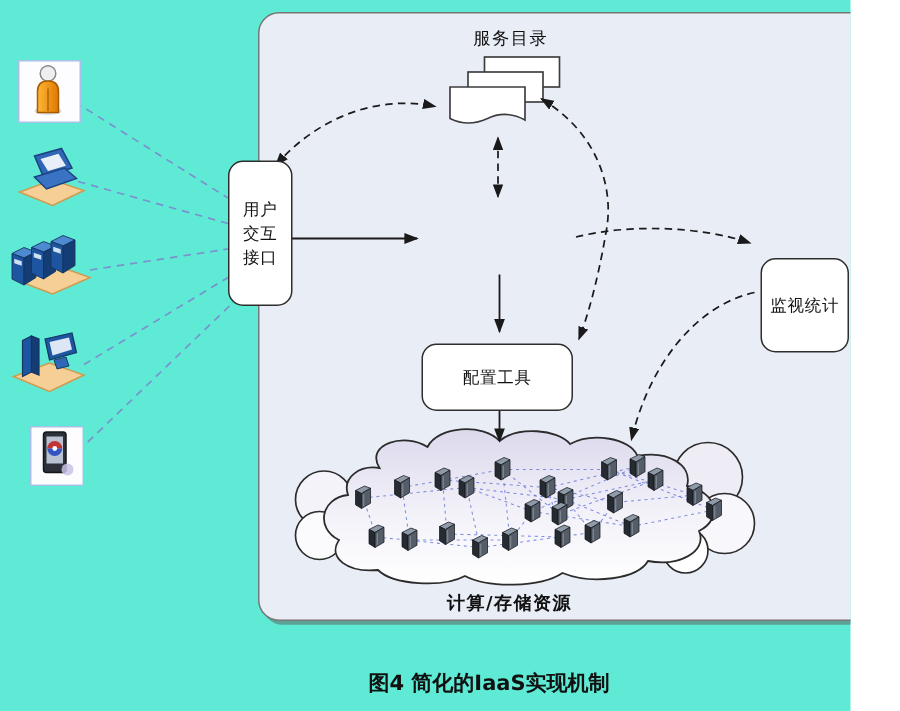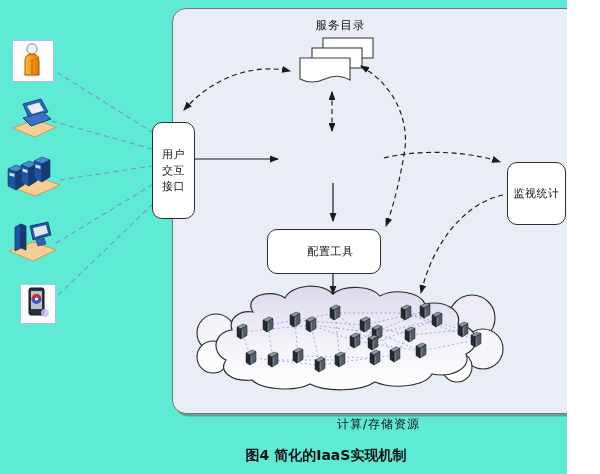--- a/index.html
+++ b/index.html
@@ -6,27 +6,27 @@
   #stage{position:relative;width:567px;height:474px;background:#5eead4;overflow:hidden;
          font-family:"DejaVu Sans",sans-serif;color:#111;}
   #panel{position:absolute;left:172px;top:8px;width:410px;height:404px;
          background:#e9edf6;border:1.2px solid #767676;border-radius:14px;
          box-shadow:2.5px 2.5px 0 rgba(90,90,90,.5);}
   #arrow-layer{position:absolute;left:0;top:0;z-index:3;}
   .node{position:absolute;z-index:4;background:#fff;border:1.4px solid #2e2e2e;
         border-radius:10px;display:flex;flex-direction:column;align-items:center;
         justify-content:center;font-size:11px;line-height:16px;letter-spacing:.5px;
         text-align:center;}
-  #node-ui{left:152px;top:122px;width:41px;height:95px;text-align:right;}
+  #node-ui{left:152px;top:107px;width:41px;height:95px;text-align:right;}
   #node-sys{left:283px;top:137px;width:99px;height:45px;}
-  #node-cfg{left:267px;top:229px;width:99px;height:43px;padding-left:13px;}
-  #node-mon{left:507px;top:162px;width:57px;height:61px;}
+  #node-cfg{left:281px;top:229px;width:99px;height:43px;}
+  #node-mon{left:507px;top:172px;width:57px;height:61px;}
   .flabel{position:absolute;z-index:4;font-size:11.5px;letter-spacing:1px;}
   #lbl-catalog{left:303px;top:18px;width:75px;text-align:center;}
-  #lbl-cloud{left:298px;top:416px;width:122px;text-align:right;font-size:12px;font-weight:400;}
+  #lbl-cloud{left:298px;top:394px;width:122px;text-align:left;font-size:12px;font-weight:700;}
   #caption{position:absolute;left:326px;top:447px;transform:translateX(-50%);
            z-index:4;font-size:14px;font-weight:700;white-space:nowrap;}
   .icon{position:absolute;z-index:4;}
   .icon-box{border:1px solid #a9c0e8;background:#fdfdff;}
   #icon-user{left:12px;top:40px;width:40px;height:40px;}
   #icon-laptop{left:8px;top:97px;}
   #icon-servers{left:6px;top:150px;}
   #icon-desktop{left:6px;top:219px;}
   #icon-mobile{left:20px;top:284px;width:34px;height:38px;}
 </style>

